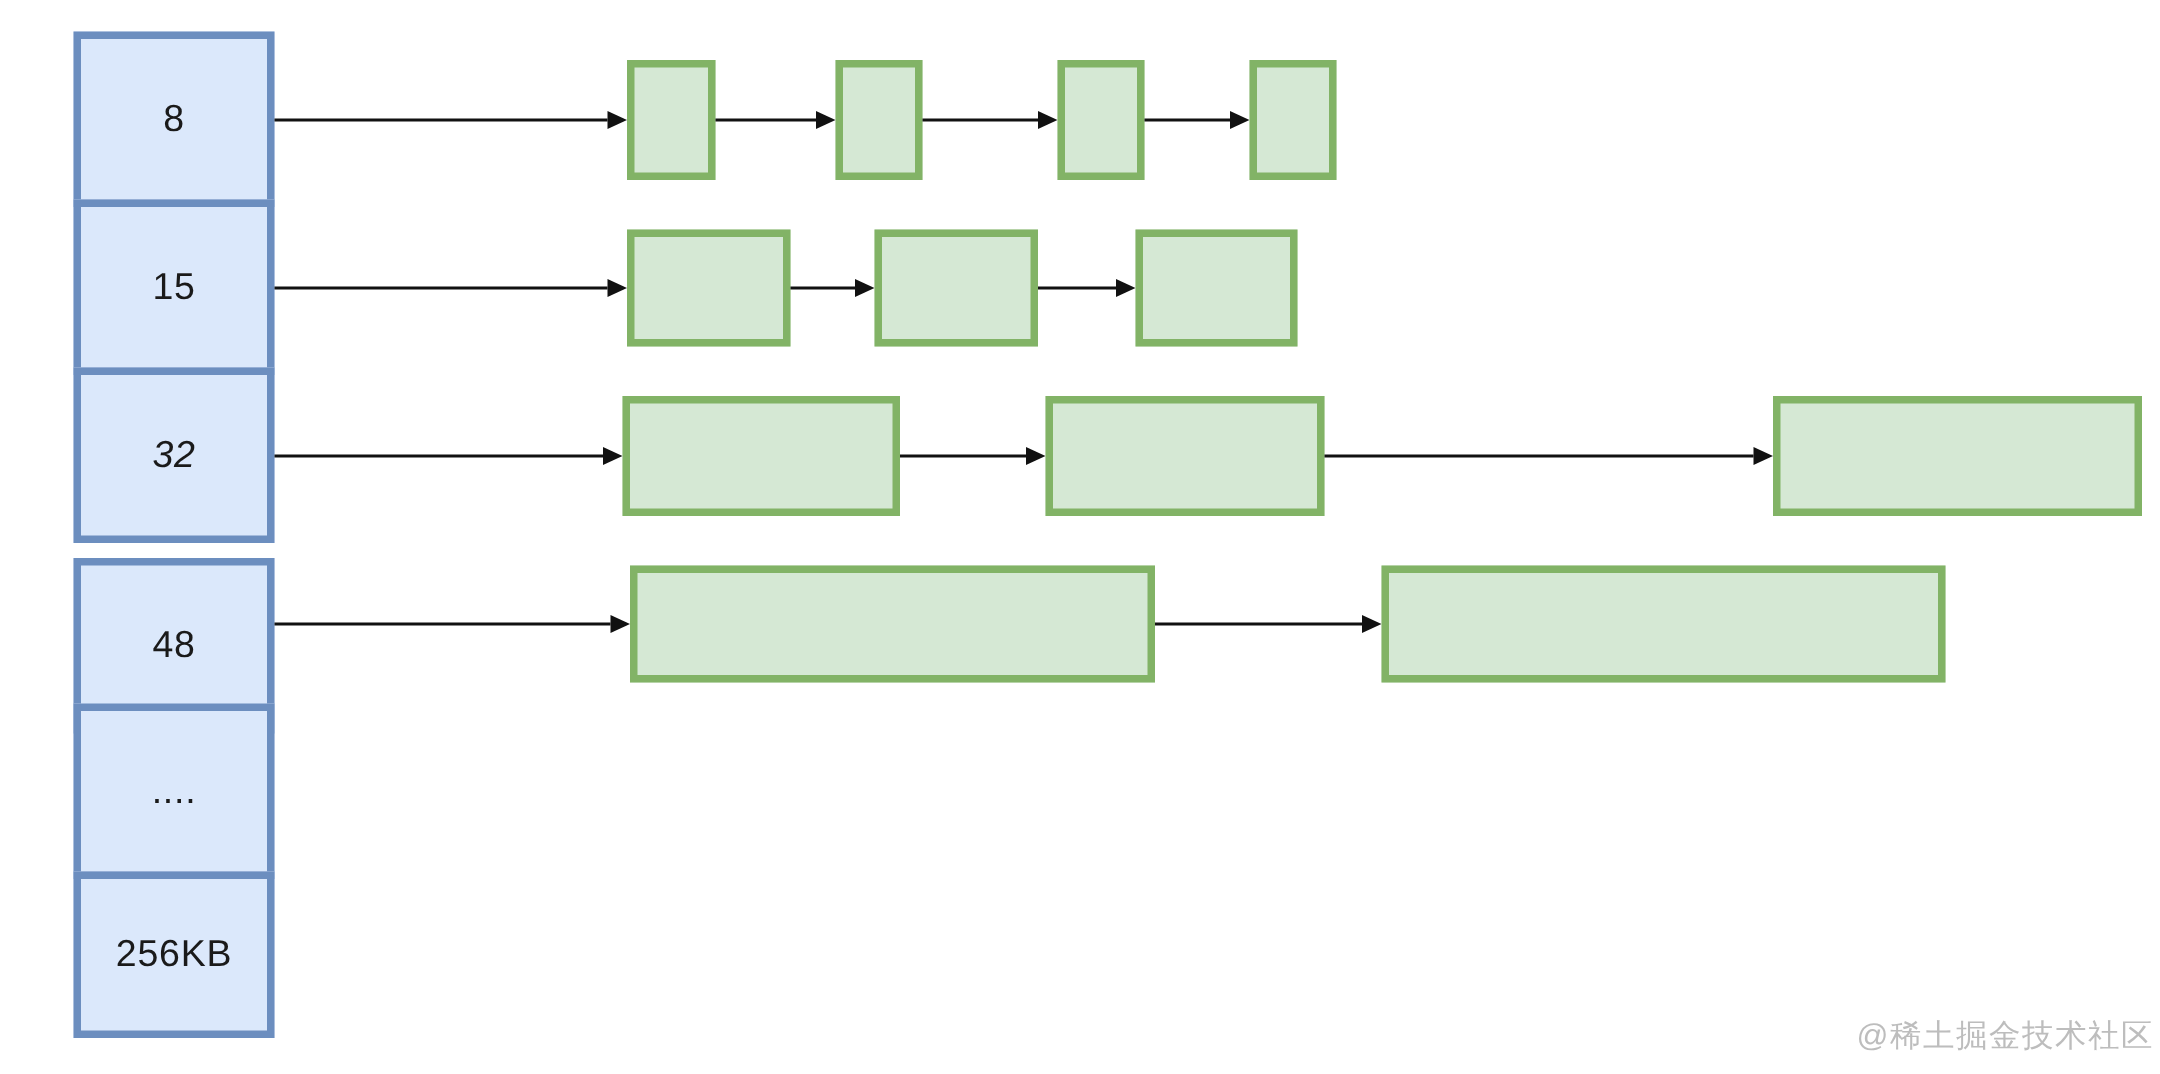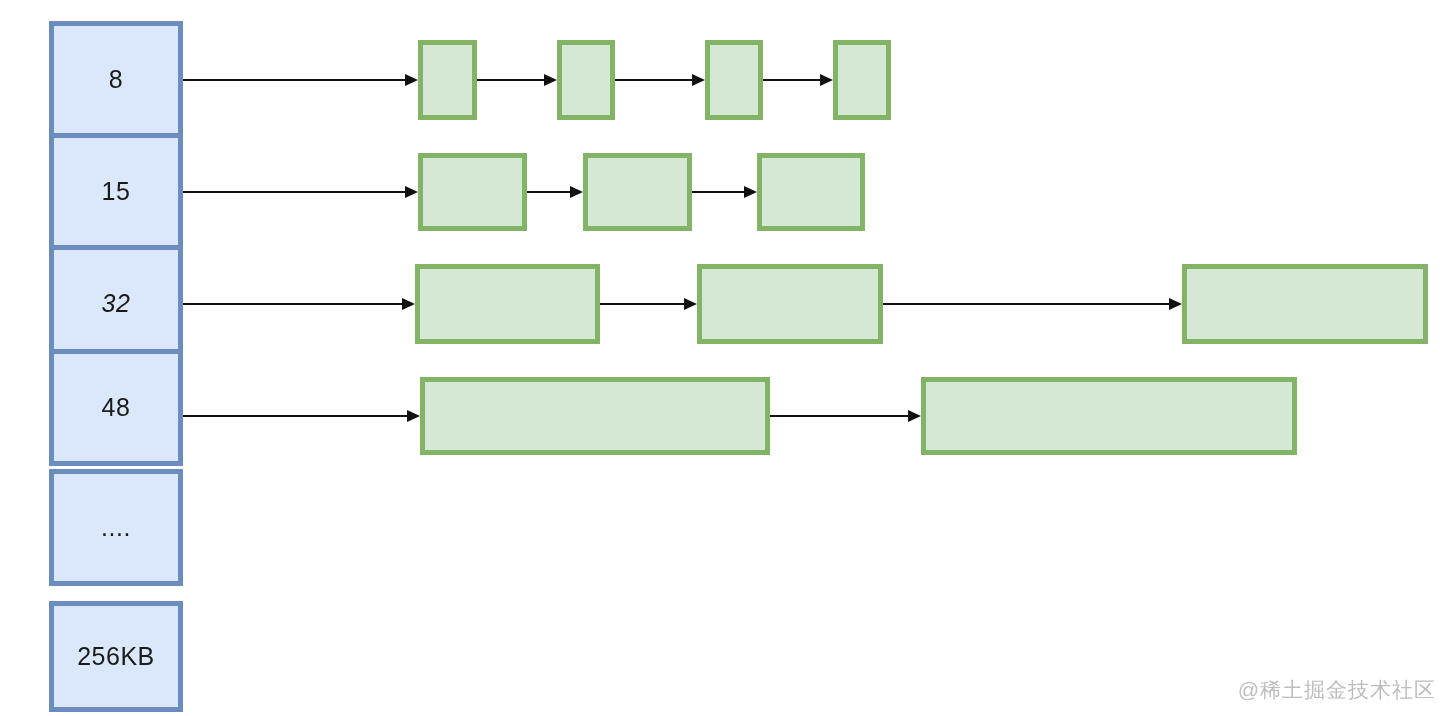--- a/index.html
+++ b/index.html
@@ -43,27 +43,27 @@
   <div class="size-column" id="size-column">
       <div class="size-cell" style="top: 0px; height: 117px;">
         <span class="size-label">8</span>
       </div>
       <div class="size-cell" style="top: 112px; height: 117px;">
         <span class="size-label">15</span>
       </div>
       <div class="size-cell" style="top: 224px; height: 117px; font-style: italic;">
         <span class="size-label">32</span>
       </div>
-      <div class="size-cell" style="top: 328px; height: 117px;">
+      <div class="size-cell" style="top: 351px; height: 117px;">
         <span class="size-label">48</span>
       </div>
       <div class="size-cell" style="top: 448px; height: 117px;">
         <span class="size-label">....</span>
       </div>
-      <div class="size-cell" style="top: 580px; height: 111px; text-align: center;">
+      <div class="size-cell" style="top: 560px; height: 111px; text-align: center;">
         <span class="size-label">256KB</span>
       </div>
     </div>
   <div class="flow-layer" id="flow-layer">
       <div class="flow-arrow" style="left: 183px; top: 78.5px; width: 222px;"></div>
       <div class="free-block" style="left: 418px; top: 39.5px; width: 59px; height: 80px;"></div>
       <div class="flow-arrow" style="left: 477px; top: 78.5px; width: 67px;"></div>
       <div class="free-block" style="left: 557px; top: 39.5px; width: 58px; height: 80px;"></div>
       <div class="flow-arrow" style="left: 615px; top: 78.5px; width: 77px;"></div>
       <div class="free-block" style="left: 705px; top: 39.5px; width: 58px; height: 80px;"></div>

